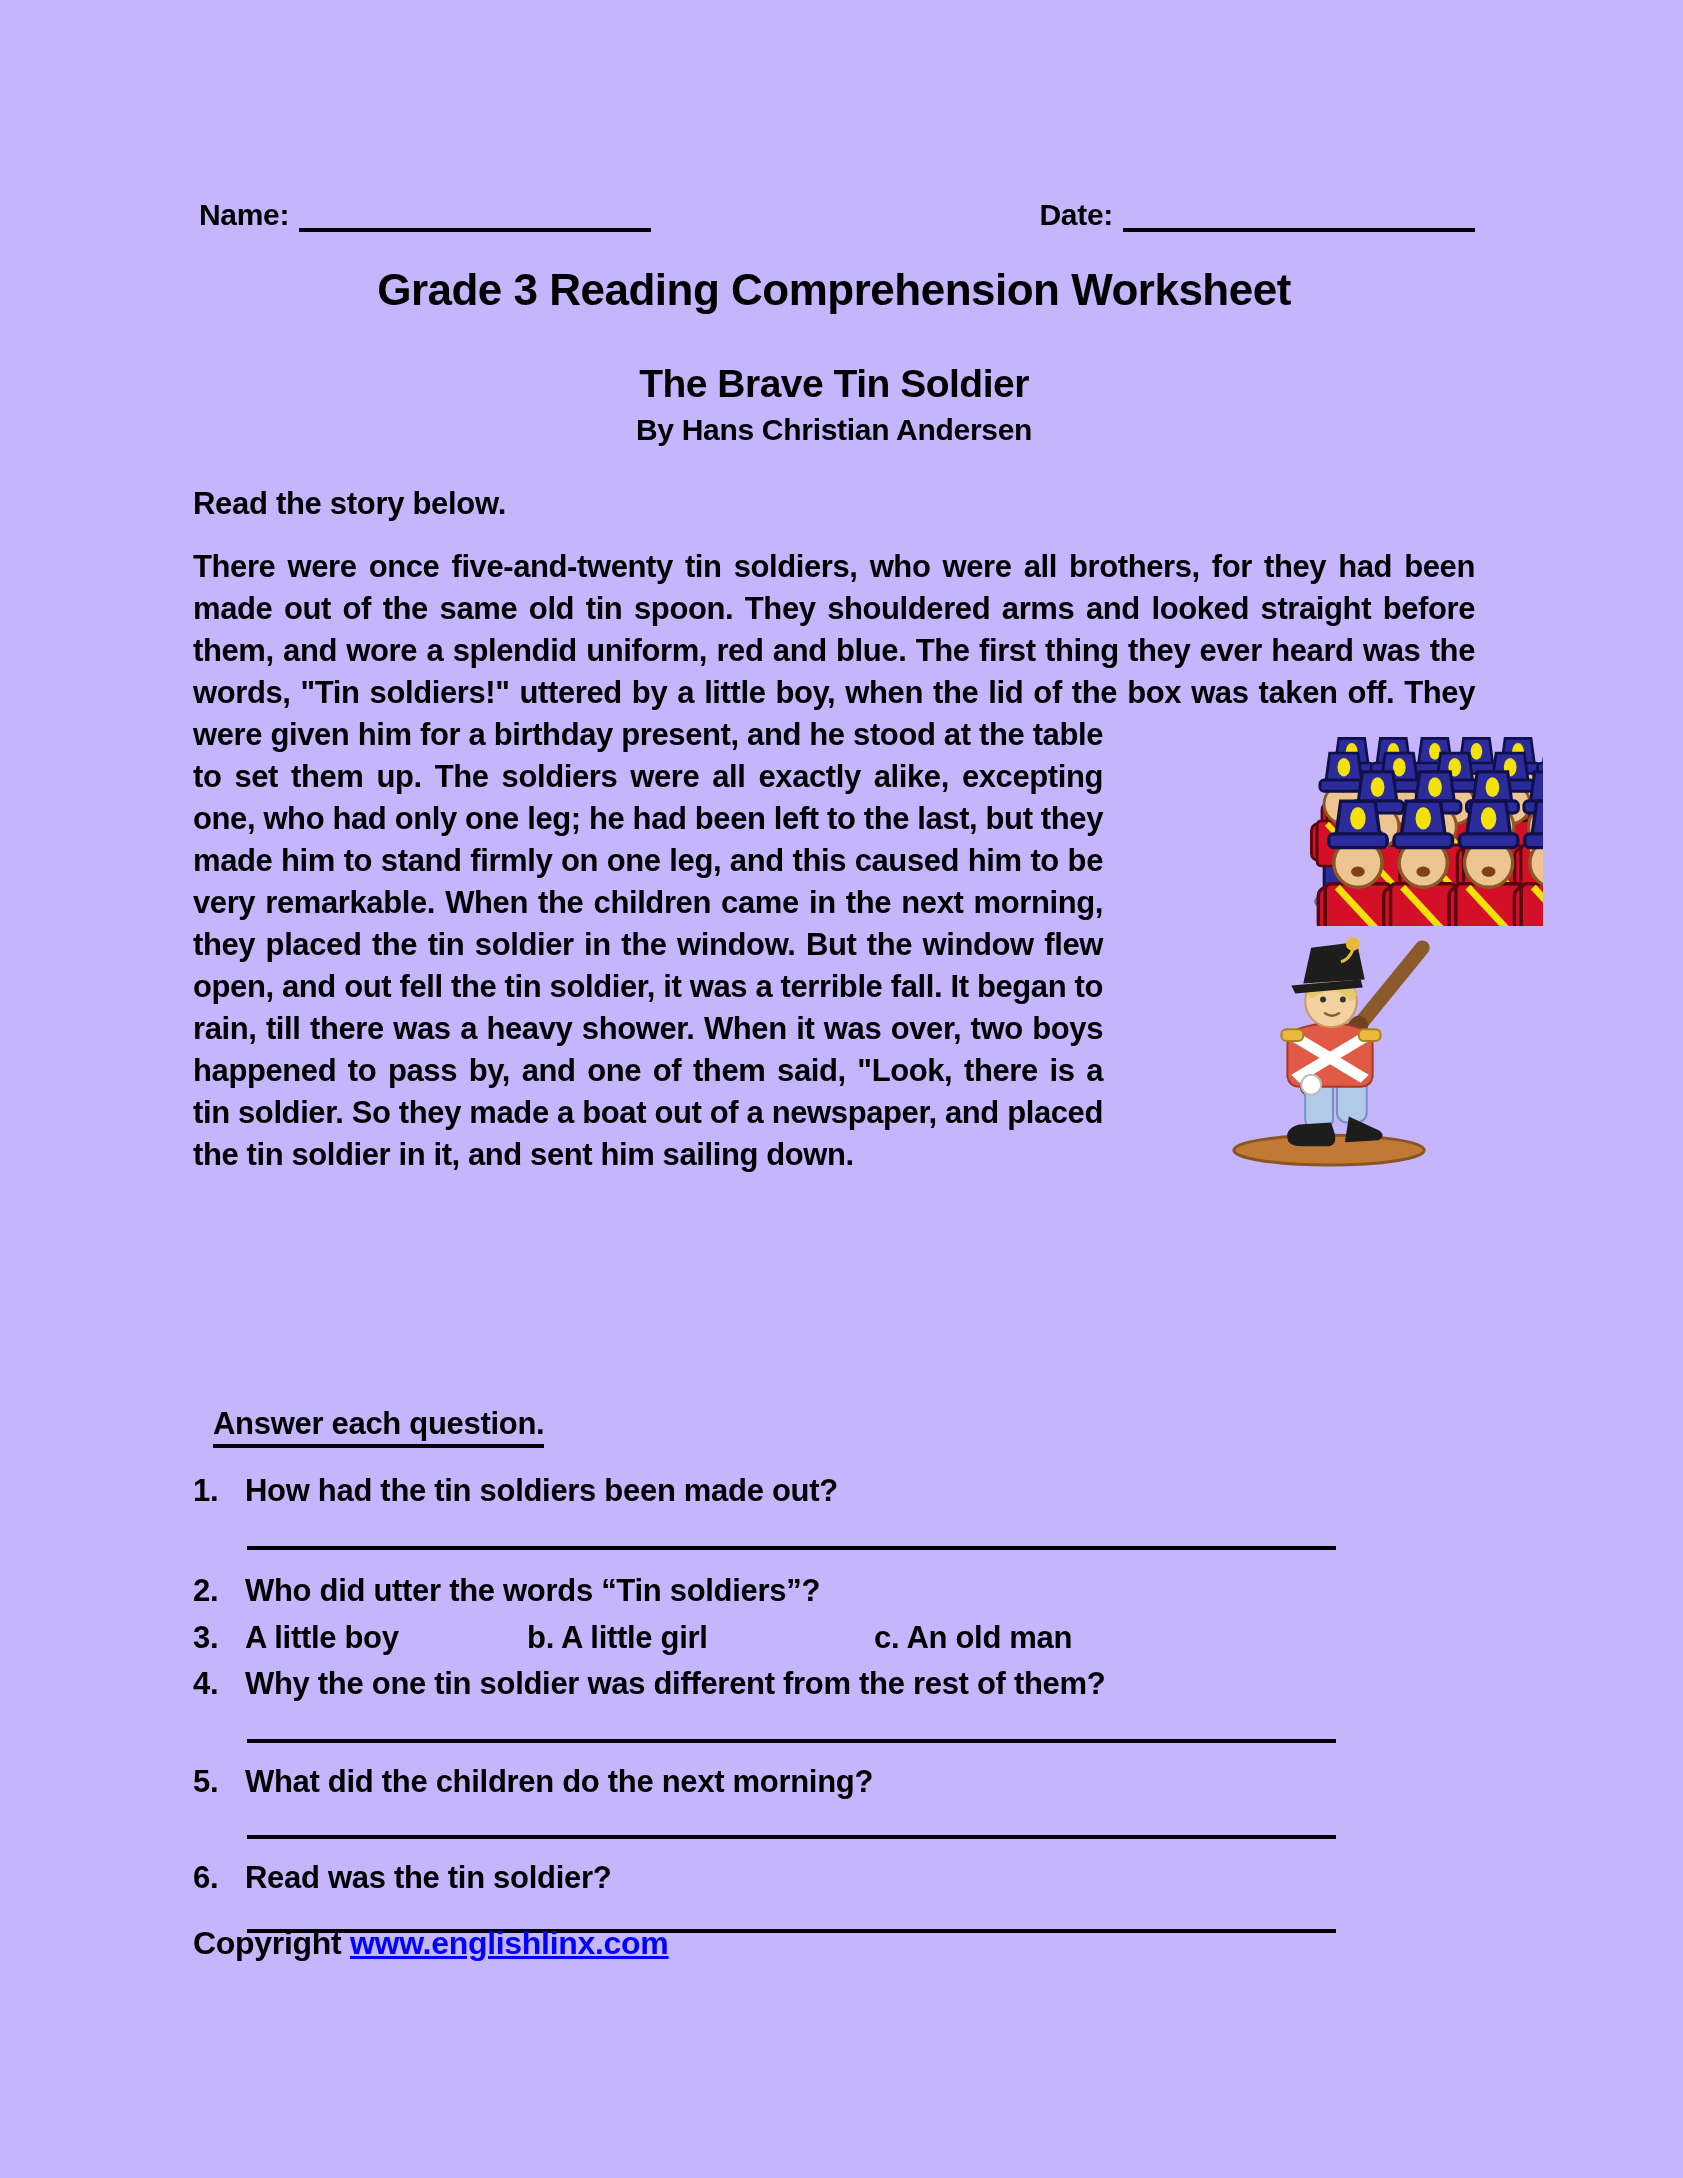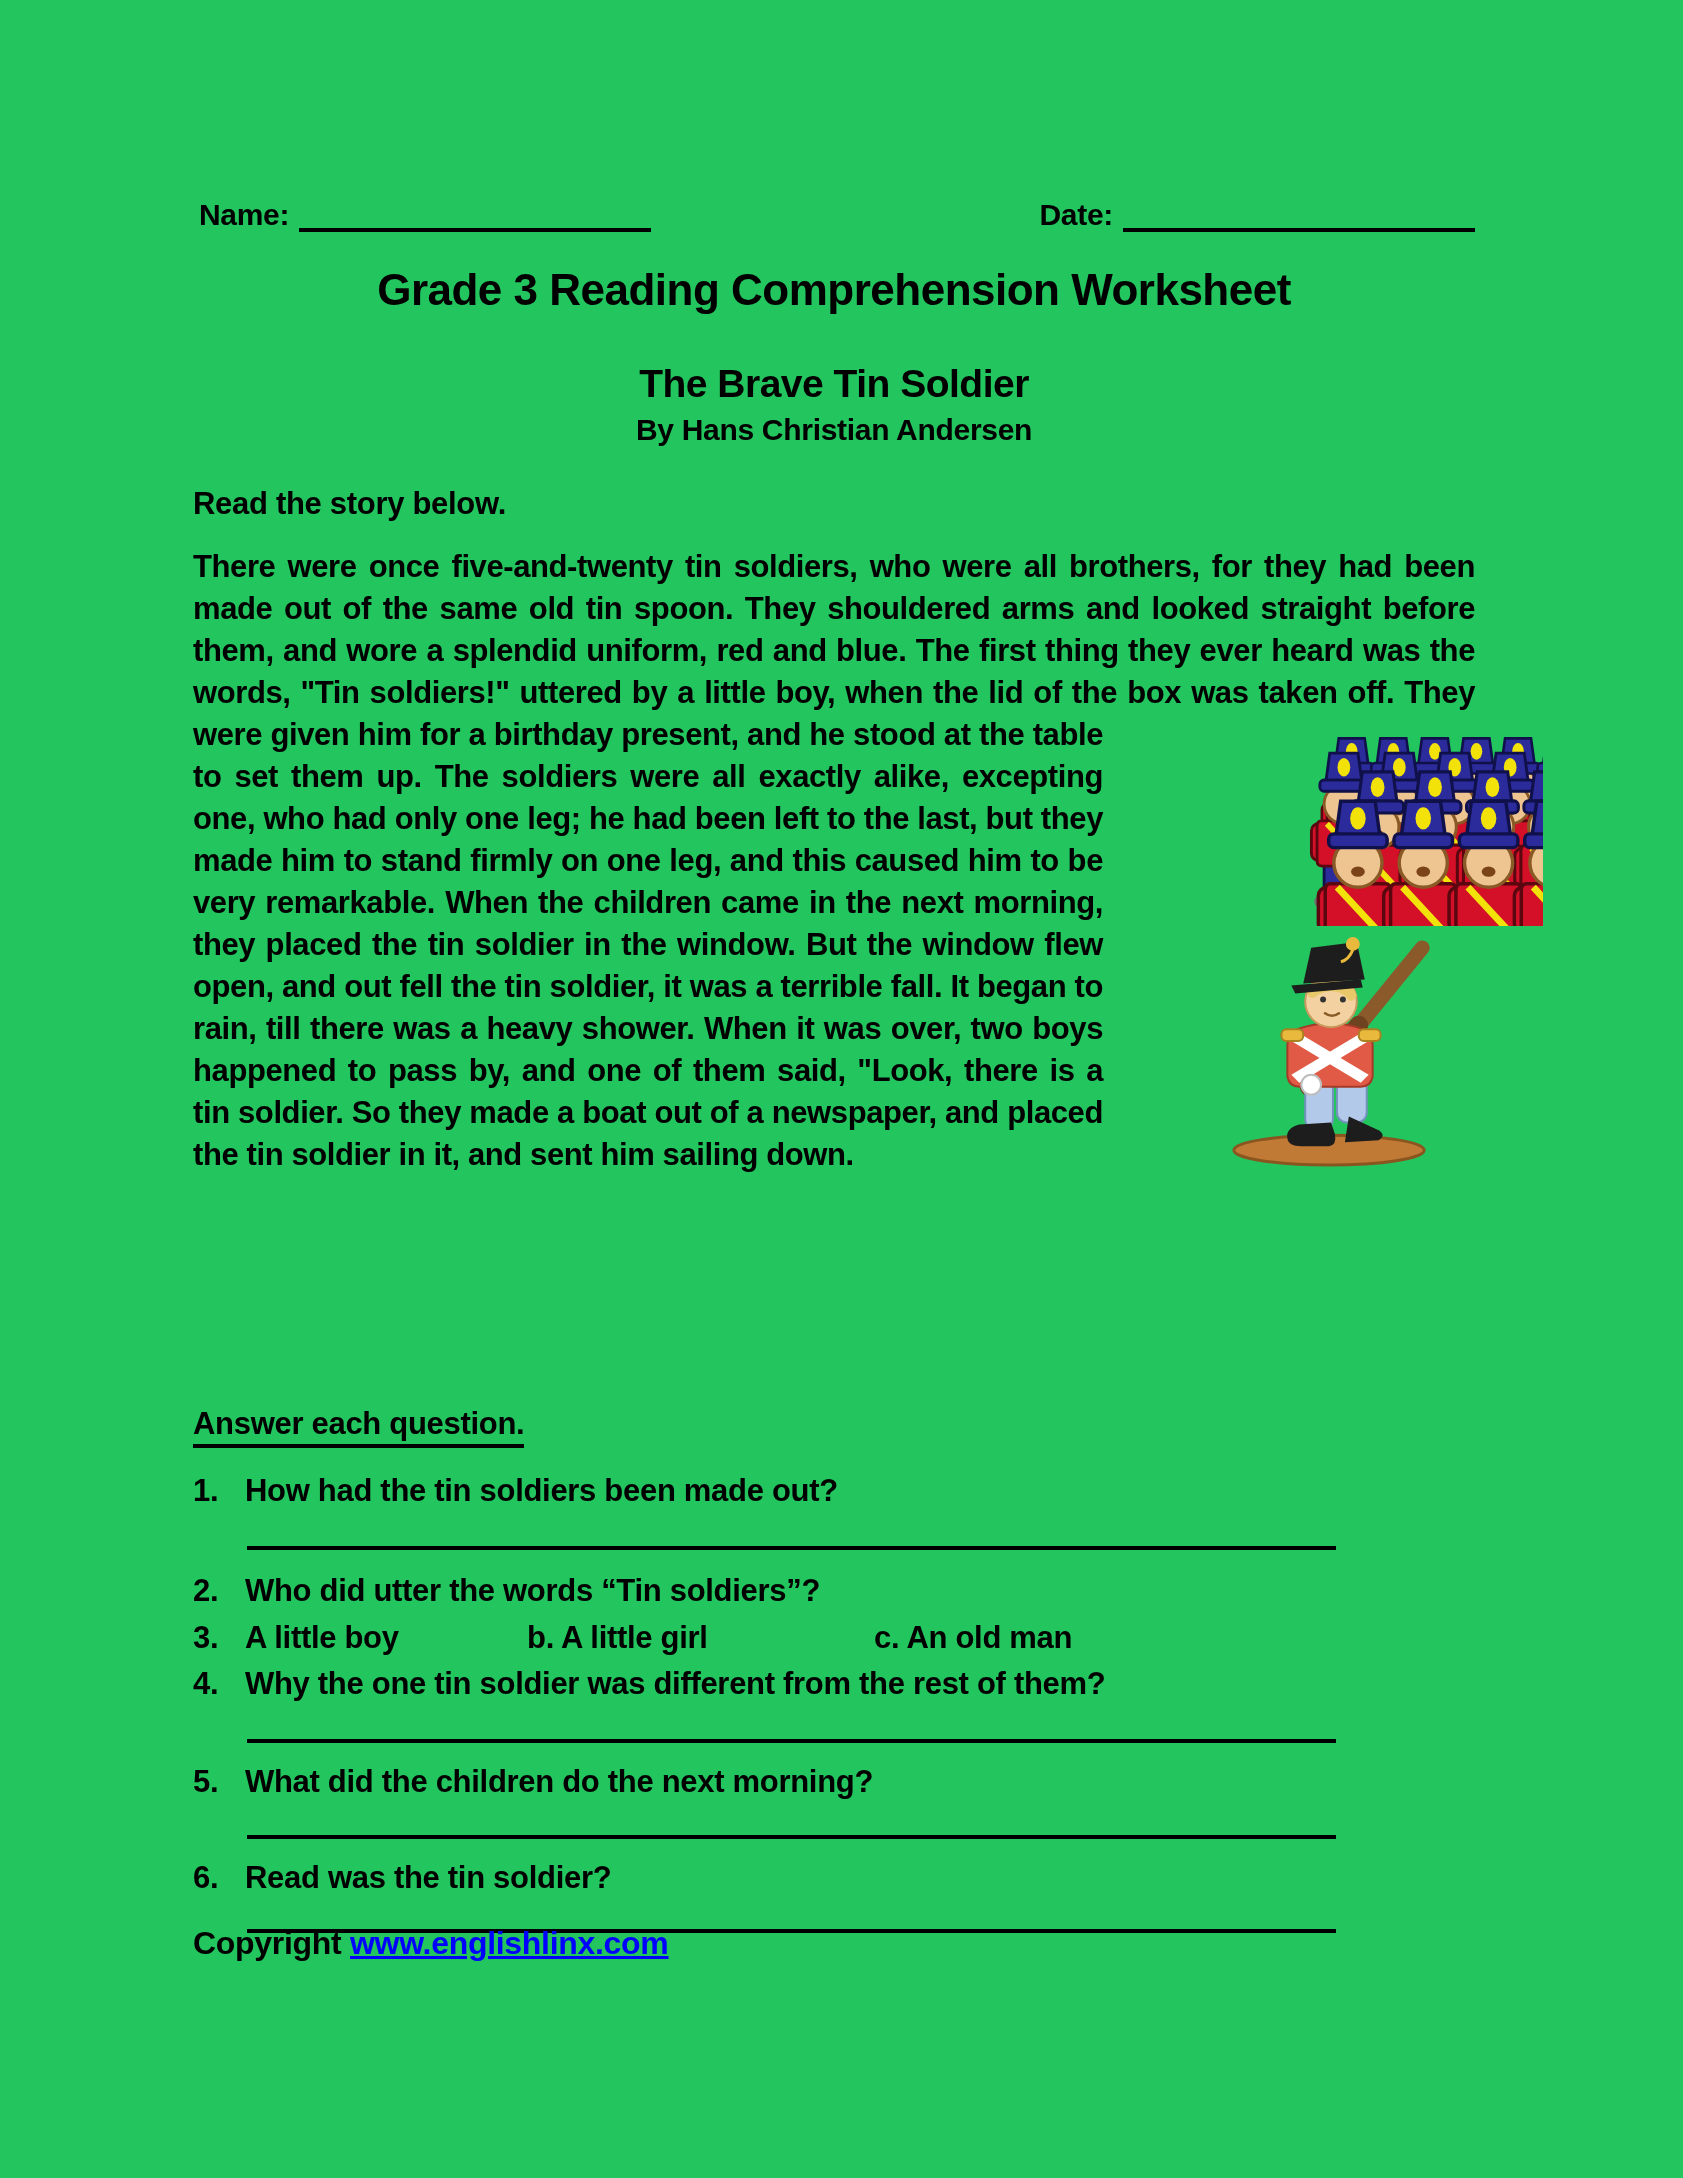--- a/index.html
+++ b/index.html
@@ -1,19 +1,19 @@
 <!DOCTYPE html>
 <html><head>
 <meta charset="utf-8">
 <style>
   html,body{margin:0;padding:0;background:#888;}
   .page{
     position:relative;
     width:1683px;height:2178px;
-    background:#22c55e;
+    background:#c4b5fd;
     font-family:"Liberation Sans", sans-serif;
     font-weight:700;
     color:#000;
     overflow:hidden;
   }
   
   .hdr{
     position:absolute;top:196px;left:199px;width:1276px;
     display:flex;justify-content:space-between;
     font-size:30px;letter-spacing:-0.3px;
@@ -56,20 +56,21 @@
   
   .questions{
     position:absolute;top:1406px;left:193px;width:1282px;
     font-size:31px;letter-spacing:-0.3px;
   }
   .q-head{
     display:inline-block;
     border-bottom:4px solid #000;
     padding-bottom:2px;
     font-size:31px;
+    margin-left:20px;
   }
   .q-row{display:flex;line-height:42px;}
   .q-num{width:52px;flex:0 0 52px;}
   .q-options{display:flex;}
   .opt-a{width:282px;}
   .opt-b{width:347px;}
   .answer-line{
     margin-left:54px;width:1089px;height:0;
     border-top:4px solid #000;
   }

